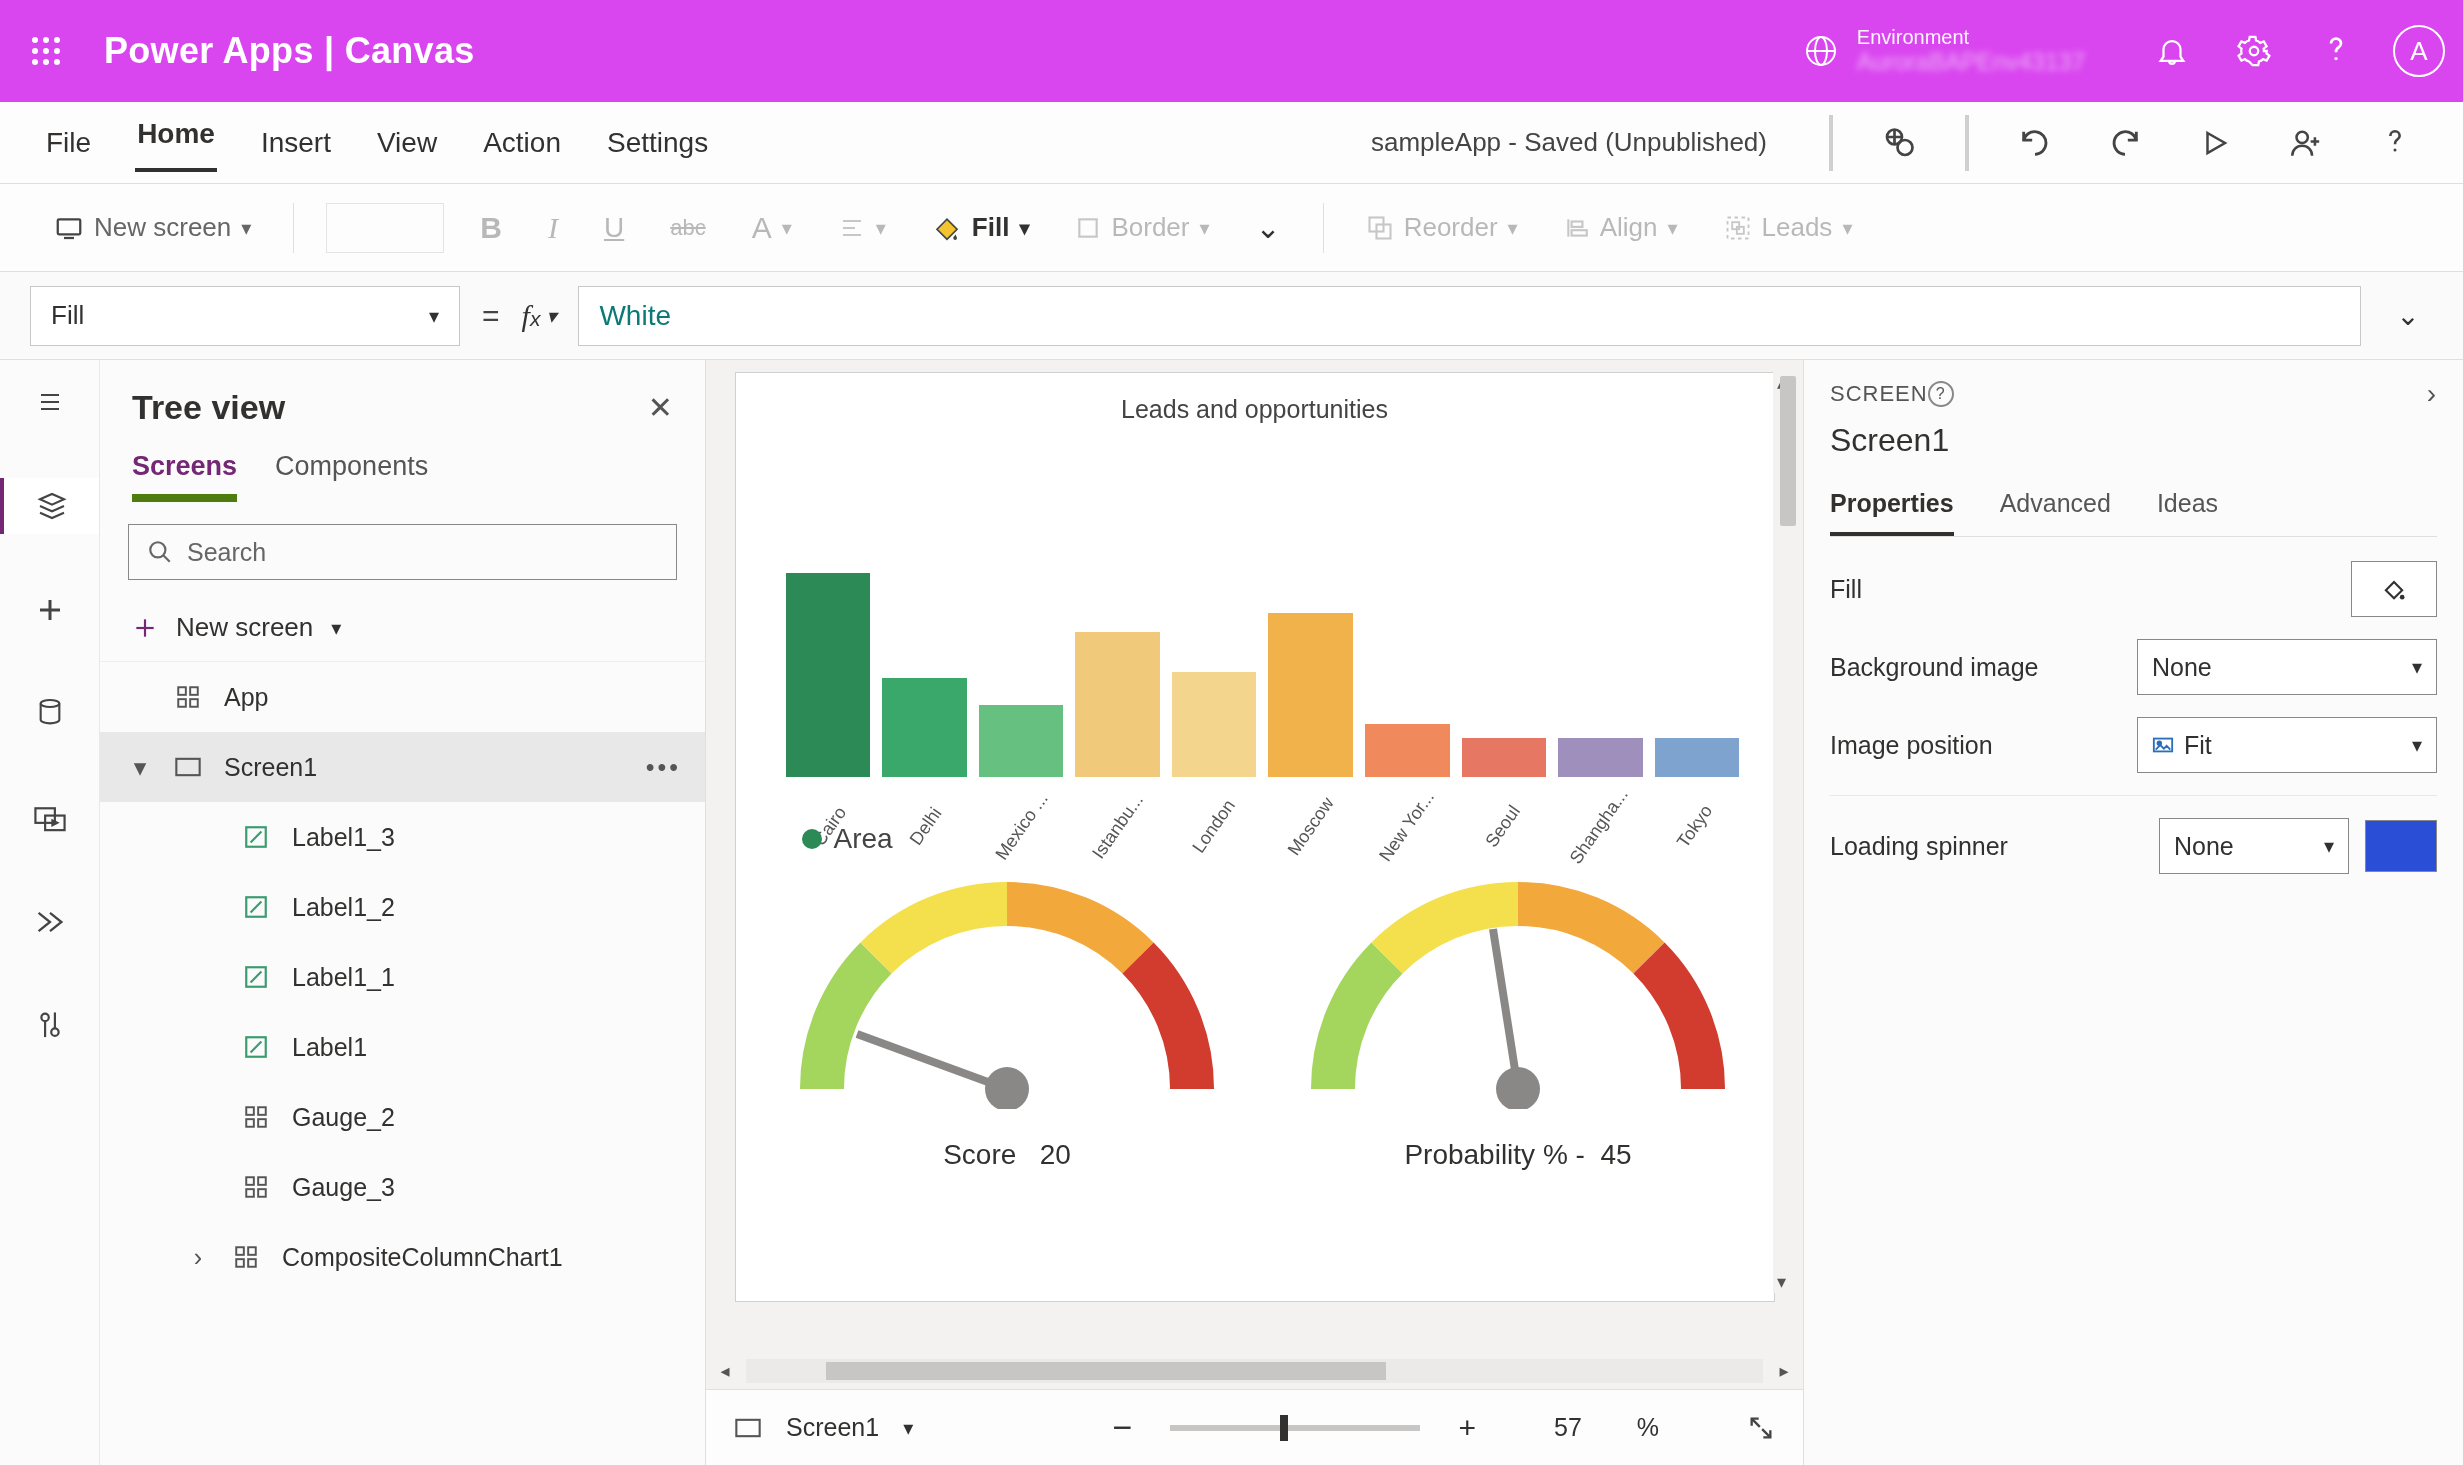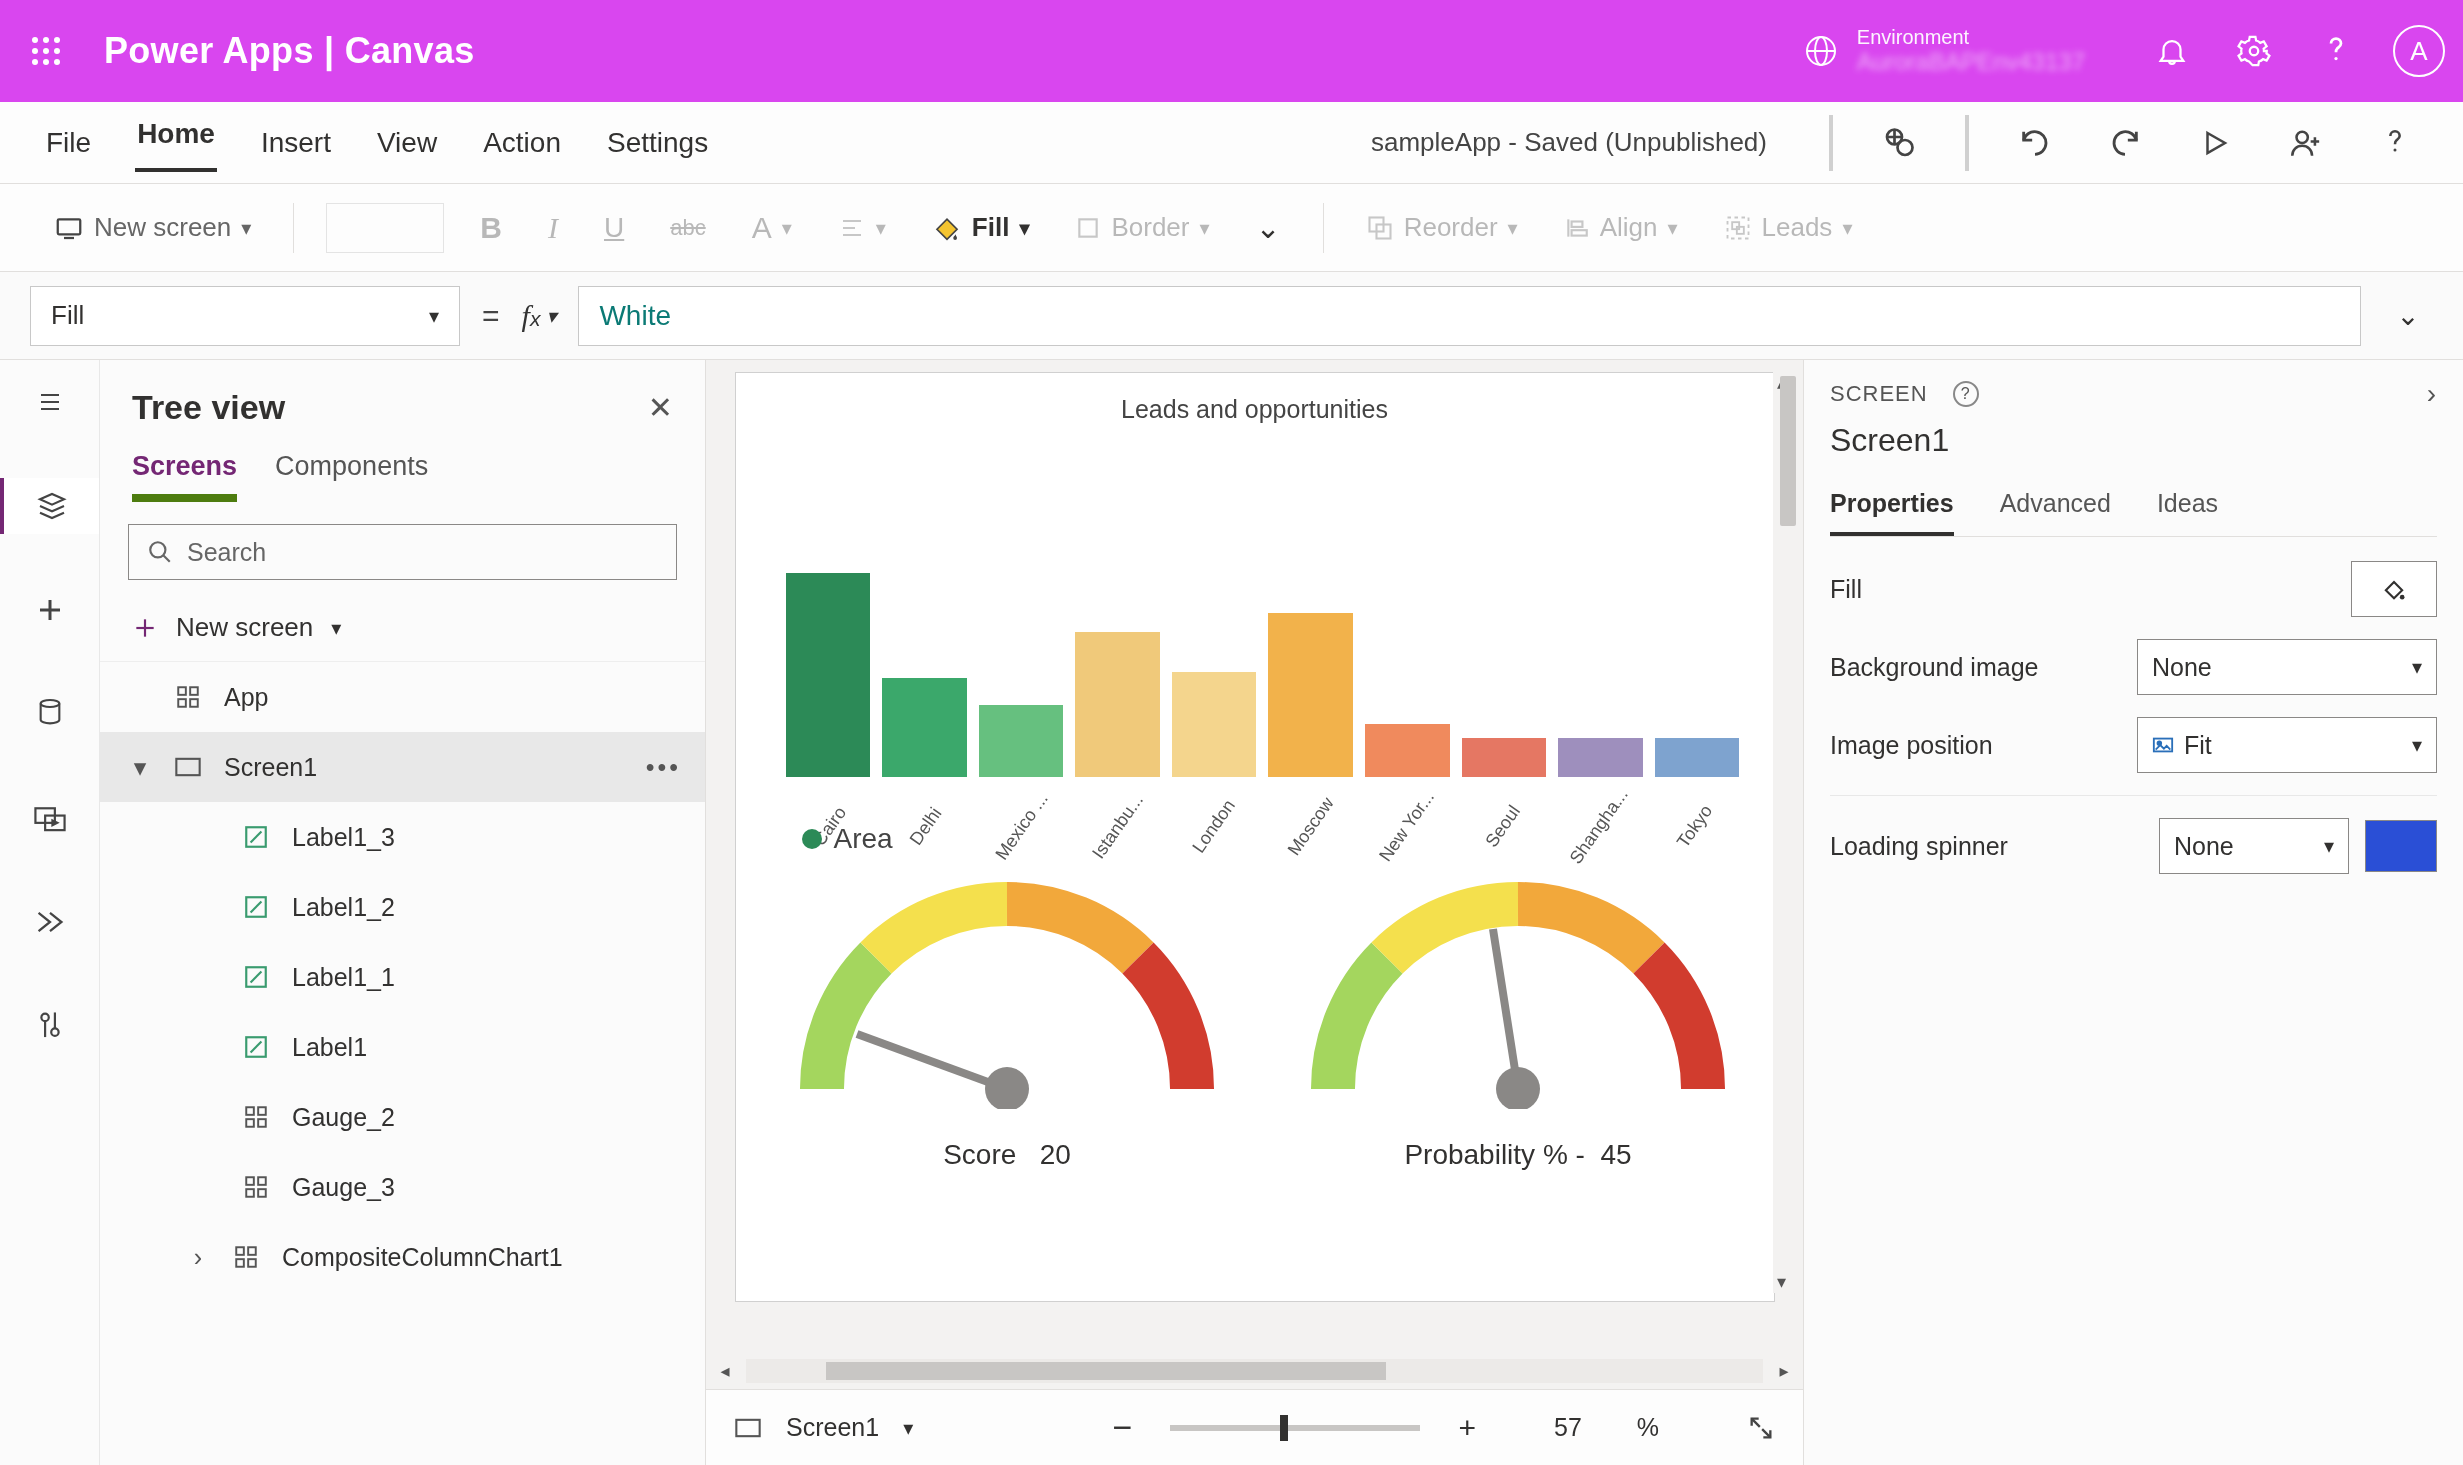--- a/index.html
+++ b/index.html
@@ -84,21 +84,21 @@
   .hscroll { height:36px; background:#f3f2f1; display:flex; align-items:center; padding:0 8px;}
   .hscroll .track { flex:1; height:24px; background:#eceae8; position:relative; margin:0 10px;}
   .hscroll .thumb { position:absolute; top:3px; left:80px; width:560px; height:18px; background:#c8c6c4;}
   .hscroll .arrow { width:22px; text-align:center; color:#555; font-size:18px;}
   
   .canvasfooter { height:76px; border-top:1px solid #e1dfdd; background:#fdfdfd; display:flex; align-items:center; padding:0 28px; gap:24px; font-size:25px;}
   .canvasfooter .slider { width:250px; height:6px; background:#c8c6c4; position:relative; margin:0 14px;}
   .canvasfooter .slider .knob { position:absolute; top:-10px; left:44%; width:8px; height:26px; background:#323130;}
   
   .rightpanel { width:660px; background:#fbfbfb; border-left:1px solid #e1dfdd; padding:18px 26px; font-size:25px;}
-  .rightpanel .cap { font-size:22px; color:#555; letter-spacing:1px; display:flex; align-items:center; gap:25px;}
+  .rightpanel .cap { font-size:22px; color:#555; letter-spacing:1px; display:flex; align-items:center; gap:0;}
   .rightpanel .cap .q { width:26px; height:26px; border:2px solid #888; border-radius:50%; font-size:16px; display:flex; align-items:center; justify-content:center;}
   .rightpanel .cap .chev { margin-left:auto; font-size:28px; color:#555;}
   .rightpanel .name { font-size:32px; margin:12px 0 20px 0;}
   .rightpanel .tabs { display:flex; gap:46px; border-bottom:1px solid #e1dfdd; margin-bottom:24px; font-size:25px;}
   .rightpanel .tabs > div { padding:10px 0 14px 0; cursor:pointer; color:#555;}
   .rightpanel .tabs .active { color:#323130; font-weight:700; border-bottom:4px solid #323130;}
   .rightpanel .row { display:flex; align-items:center; margin:22px 0; gap:16px;}
   .rightpanel .row .label { flex:1;}
   .rightpanel .row .ctrl { width:300px; height:56px; border:1px solid #8a8886; background:#fff; display:flex; align-items:center; padding:0 14px; justify-content:space-between;}
   .rightpanel .row .colorbtn { width:86px; height:56px; border:1px solid #8a8886; background:#fff; display:flex; align-items:center; justify-content:center;}

